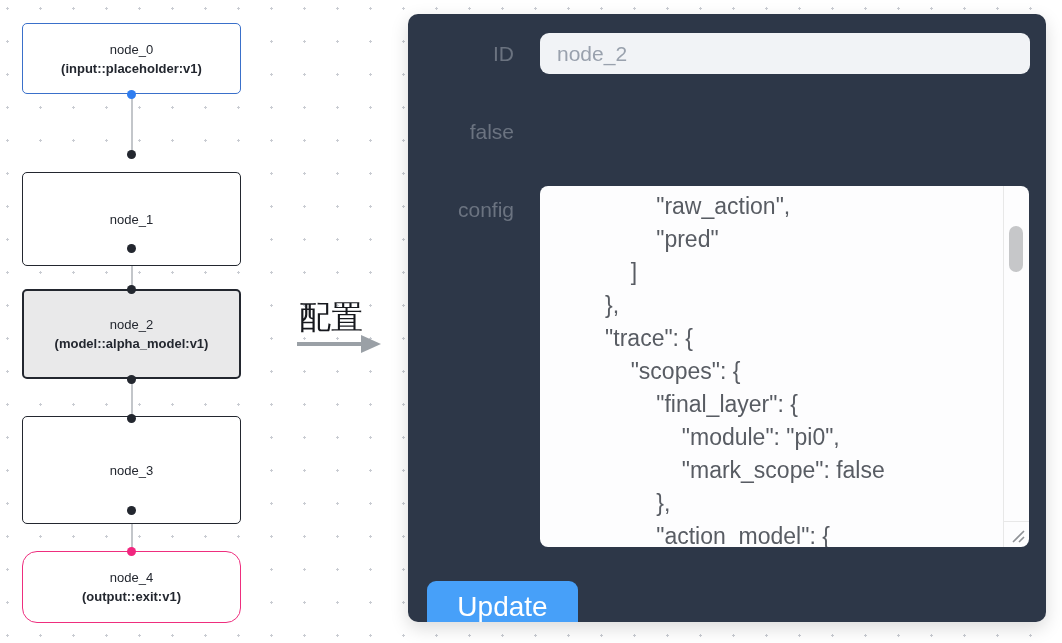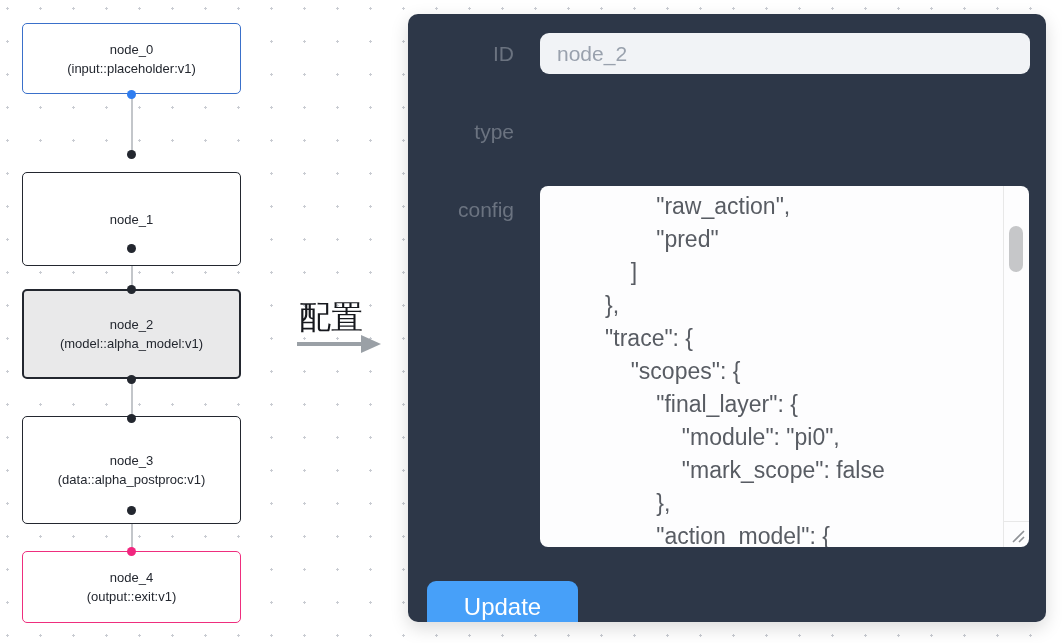--- a/index.html
+++ b/index.html
@@ -10,26 +10,26 @@
     background-size:33px 33px;background-position:-9px -8px;
     font-family:"Liberation Sans", sans-serif;
   }
   
   .node{
     position:absolute;left:22px;width:219px;box-sizing:border-box;
     background:#ffffff;border:1.5px solid #23272f;border-radius:5px;
     display:flex;flex-direction:column;align-items:center;justify-content:center;
     text-align:center;color:#23272f;font-size:13px;line-height:19px;
   }
-  .node .node-type{max-width:155px;word-break:break-all;}
+  .node .node-type{max-width:155px;word-break:break-all;font-weight:bold;}
   .n0{top:23px;height:71px;border-color:var(--input_node_blue,#3a70ca);}
   .n1{top:172px;height:94px;}
   .n2{top:289px;height:90px;background:var(--node_selected_bg,#e9e9ea);border-width:2px;}
   .n3{top:416px;height:108px;}
-  .n4{top:551px;height:72px;border-color:var(--output_node_pink,#ee2e7e);}
+  .n4{top:551px;height:72px;border-color:var(--output_node_pink,#ee2e7e);border-radius:15px;}
   .edge{position:absolute;left:131px;width:2px;background:#c3c6ca;}
   .e0{top:94px;height:60px}.e1{top:248px;height:41px}.e2{top:379px;height:39px}.e3{top:510px;height:41px}
   .port{position:absolute;left:127px;width:9px;height:9px;border-radius:50%;background:#23272f;}
   .port.blue{background:var(--port_blue,#2f7df0);}
   .port.pink{background:var(--port_pink,#f1267f);}
   
   .transition-label{position:absolute;left:299px;top:296px;font-size:32px;color:#16181d;}
   .arrow{position:absolute;left:297px;top:334px;width:86px;height:20px;}
   .arrow .shaft{position:absolute;left:0;top:8px;width:66px;height:4px;background:#9aa0a6;}
   .arrow .head{position:absolute;left:64px;top:1px;width:0;height:0;
@@ -53,21 +53,21 @@
     font-size:23px;line-height:33px;color:#585c63;white-space:pre;overflow:hidden;}
   .scroll-gutter{position:absolute;top:0;right:0;width:26px;height:335px;
     border-left:1px solid #e8e8e8;box-sizing:border-box;}
   .scroll-thumb{position:absolute;top:40px;right:6px;width:14px;height:46px;
     border-radius:7px;background:#c6c7c9;}
   .resize-corner{position:absolute;right:0;bottom:0;width:26px;height:26px;box-sizing:border-box;
     border-top:1px solid #e8e8e8;border-left:1px solid #e8e8e8;border-radius:0 0 8px 0;}
   .resize-corner svg{position:absolute;right:3px;bottom:3px;}
   .update-btn{position:absolute;left:19px;top:567px;width:151px;height:50px;
     background:var(--button_blue,#47a0f9);border:none;border-radius:9px;
-    color:#ffffff;font-size:24px;line-height:41px;padding:0;text-align:center;
+    color:#ffffff;font-size:28px;line-height:41px;padding:0;text-align:center;
     font-family:"Liberation Sans", sans-serif;cursor:pointer;}
 </style>
 </head>
 <body>
 
 <div>
 
   <div class="edge e0"></div>
   <div class="edge e1"></div>
   <div class="edge e2"></div>
@@ -79,21 +79,20 @@
   </div>
   <div class="node n1">
     <div class="node-name">node_1</div>
   </div>
   <div class="node n2">
     <div class="node-name">node_2</div>
     <div class="node-type">(model::alpha_model:v1)</div>
   </div>
   <div class="node n3">
     <div class="node-name">node_3</div>
-    <div class="node-type">(data::alpha_postproc:v1)</div>
   </div>
   <div class="node n4">
     <div class="node-name">node_4</div>
     <div class="node-type">(output::exit:v1)</div>
   </div>
 
   <div class="port blue" style="top:89.5px"></div>
   <div class="port" style="top:149.5px"></div>
   <div class="port" style="top:243.5px"></div>
   <div class="port" style="top:284.5px"></div>
@@ -107,21 +106,21 @@
 <div class="arrow">
   <div class="shaft"></div>
   <div class="head"></div>
 </div>
 
 <div class="panel">
 
   <div class="field-label lbl-id">ID</div>
   <div class="tb tb-id">node_2</div>
 
-  <div class="field-label lbl-type">type</div>
+  <div class="field-label lbl-type">false</div>
 
   <div class="field-label lbl-config">config</div>
 
   <div class="config-box">
     <div class="config-text">                "raw_action",
                 "pred"
             ]
         },
         "trace": {
             "scopes": {

